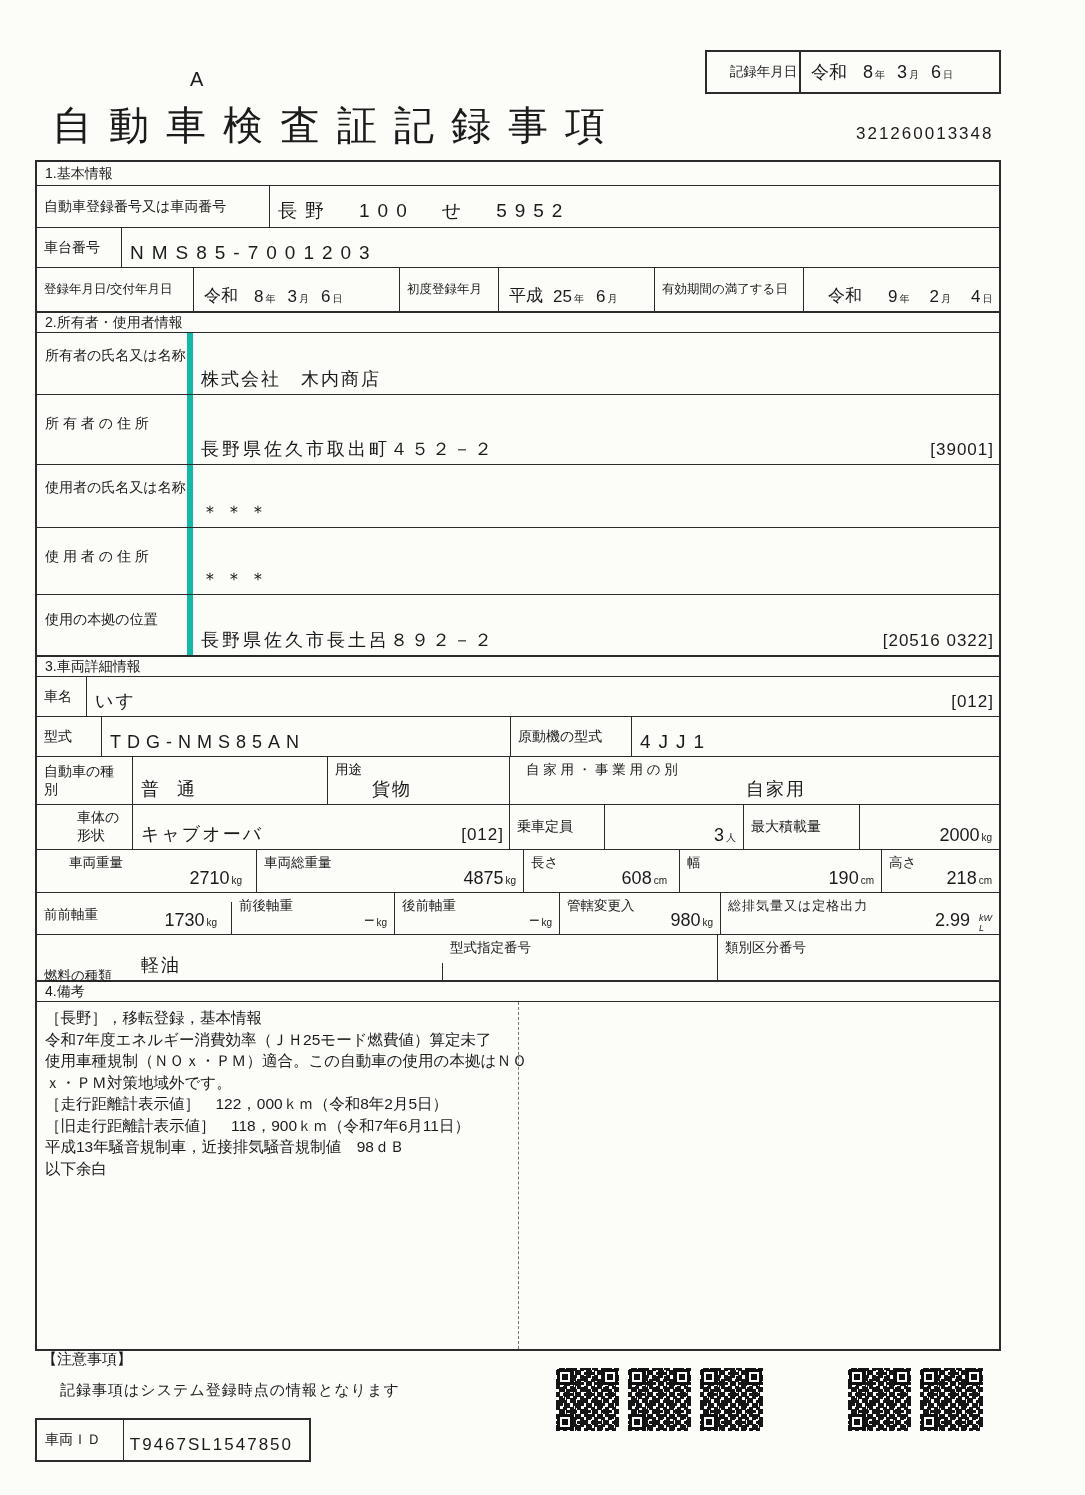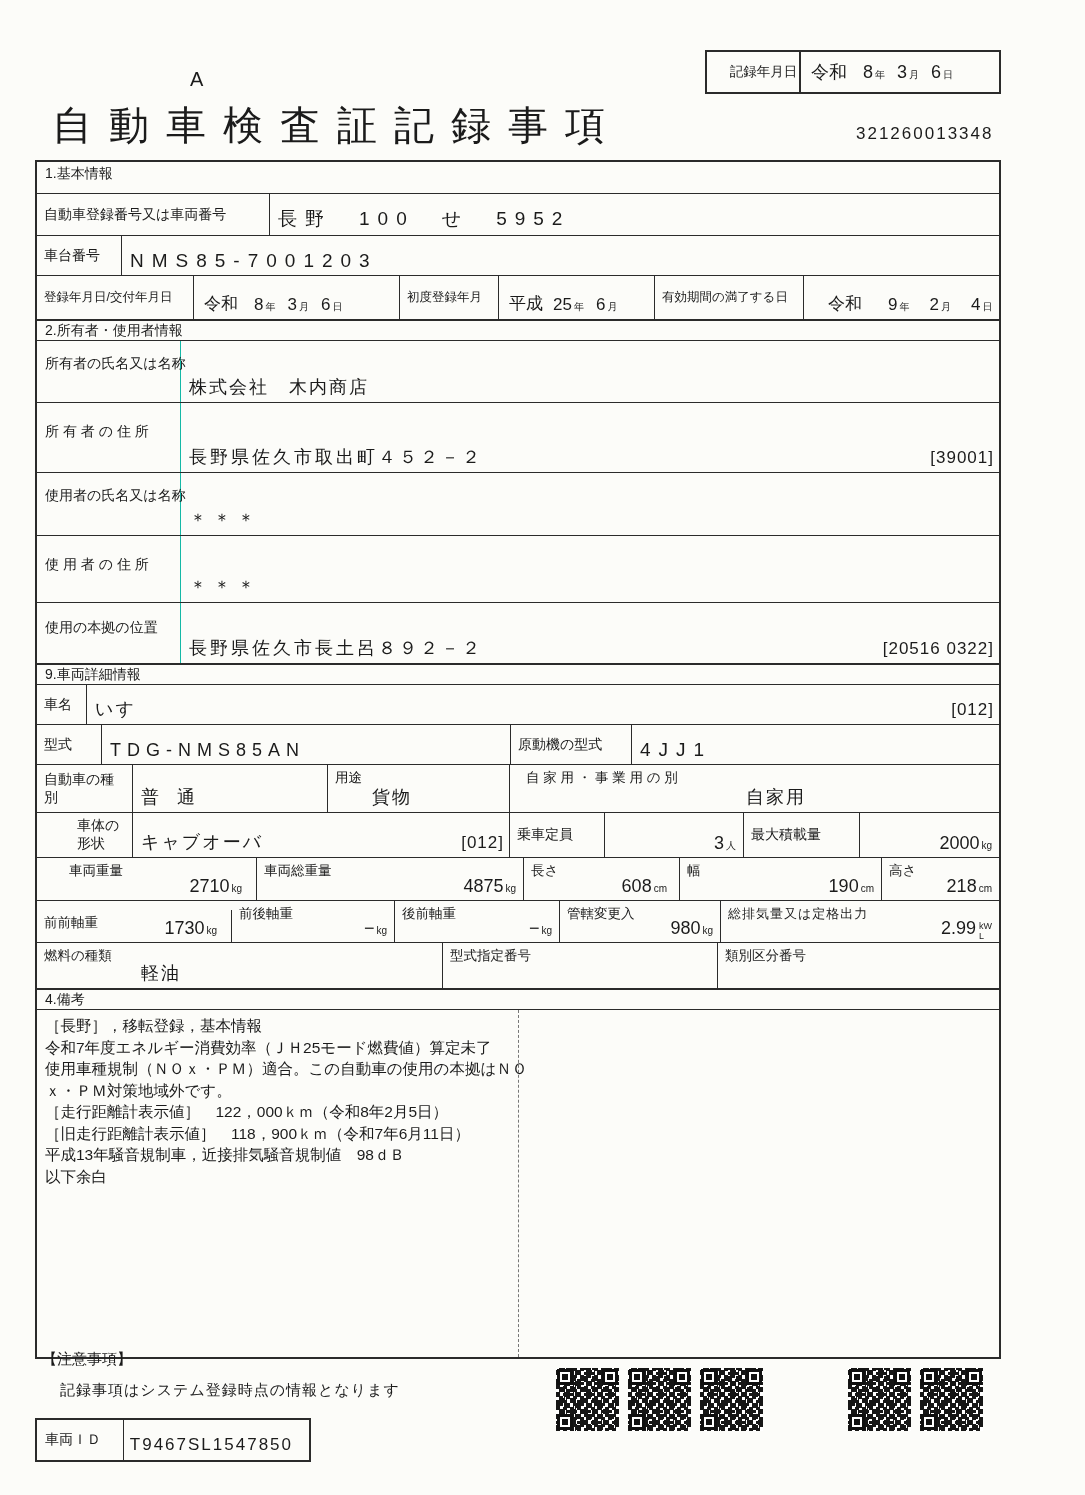--- a/index.html
+++ b/index.html
@@ -18,43 +18,43 @@
   .rec-label { width:94px; border-right:2px solid #2b2b2b; display:flex; align-items:center; justify-content:center; font-size:13.5px;padding-left:21px; }
   .rec-value { flex:1; display:flex; align-items:center; padding:0 10px; font-size:18px; }
   
   .era { margin-right:16px; }
   .dgrp { margin-right:12px; white-space:nowrap; }
   .u { font-size:10px; margin-left:2px; }
   
   .tbl { position:absolute; left:35px; top:160px; width:966px; border:2px solid #2b2b2b; display:flex; flex-direction:column; }
   .sec { border-top:2px solid #2b2b2b; }
   .sec:first-child { border-top:none; }
-  .sec-h { font-size:14px; padding:3px 8px; height:32px; border-bottom:1px solid #2b2b2b; }
+  .sec-h { font-size:14px; padding:3px 8px; height:24px; border-bottom:1px solid #2b2b2b; }
   .sec-h.thin { height:20px; padding-top:1px; }
   .row { display:flex; border-bottom:1px solid #2b2b2b; position:relative; }
   .row:last-child { border-bottom:none; }
   .cell { border-right:1px solid #2b2b2b; position:relative; }
   .cell:last-child { border-right:none; }
   .lab { font-size:14px; display:flex; align-items:center; padding:2px 7px; }
   .lab.small { font-size:12.5px; }
   .lab-top { position:absolute; top:4px; left:7px; font-size:13.5px; white-space:nowrap; }
   .val-bl { position:absolute; bottom:3px; left:8px; font-size:18px; white-space:nowrap; }
   .val-br { position:absolute; bottom:3px; right:7px; font-size:18px; white-space:nowrap; }
   .code-br { position:absolute; bottom:4px; right:5px; font-size:17px; letter-spacing:1px; }
   .sp8 { letter-spacing:8px; font-size:19px; }
   .sp6 { letter-spacing:6px; }
   .sp3 { letter-spacing:3px; }
   .sp2 { letter-spacing:2px; }
   .dtv { position:absolute; bottom:4px; left:10px; right:4px; font-size:17px; display:flex; align-items:flex-end; white-space:nowrap; }
   .flex1 { flex:1; }
   
-  .s2lab { width:144px; border-right:1px solid #14b8a6; font-size:14px; padding:14px 4px 0 8px; white-space:nowrap; }
+  .s2lab { width:156px; border-right:6px solid #14b8a6; font-size:14px; padding:14px 4px 0 8px; white-space:nowrap; }
   .s2val { flex:1; position:relative; }
   
-  .ustack { display:inline-flex; flex-direction:column; font-size:9px; line-height:10px; margin-left:3px; vertical-align:bottom; text-align:left; transform:translateY(2px); }
+  .ustack { display:inline-flex; flex-direction:column; font-size:9px; line-height:10px; margin-left:9px; vertical-align:bottom; text-align:left; transform:translateY(2px);font-style:italic; }
   
   .remarks-wrap { display:flex; height:347px; }
   .remarks-col { width:482px; border-right:1px dashed #777; padding:5px 8px; }
   .remark-line { font-size:15.5px; line-height:21.5px; white-space:nowrap; }
   
   .notice-h { position:absolute; left:42px; top:1350px; font-size:15px; }
   .notice-t { position:absolute; left:60px; top:1381px; font-size:15px; letter-spacing:1px; }
   .vid-box { position:absolute; left:35px; top:1418px; width:276px; height:44px; border:2px solid #2b2b2b; display:flex; }
   .vid-label { width:92px; border-right:1px solid #2b2b2b; display:flex; align-items:center; padding-left:8px; font-size:14px; }
   .vid-value { flex:1; display:flex; align-items:flex-end; padding:0 16px 5px 6px; font-size:17px; letter-spacing:2px; }
@@ -171,21 +171,21 @@
       <div class="row" style="height:60px;">
         <div class="s2lab" style="padding-top:16px;">使用の本拠の位置</div>
         <div class="s2val">
           <div class="val-bl sp3">長野県佐久市長土呂８９２－２</div>
           <div class="code-br">[20516 0322]</div>
         </div>
       </div>
     </div>
 
     <div class="sec">
-      <div class="sec-h thin">9.車両詳細情報</div>
+      <div class="sec-h thin">3.車両詳細情報</div>
 
       <div class="row" style="height:40px;">
         <div class="cell lab" style="width:50px;">車名</div>
         <div class="cell flex1">
           <div class="val-bl sp2">いすゞ</div>
           <div class="code-br">[012]</div>
         </div>
       </div>
 
       <div class="row" style="height:40px;">
@@ -273,21 +273,21 @@
         <div class="cell flex1">
           <div class="lab-top" style="font-size:13px; letter-spacing:1px;">総排気量又は定格出力</div>
           <div class="val-br"><span>2.99</span><span class="ustack">
                 <span>kW</span>
                 <span>L</span>
               </span></div>
         </div>
       </div>
 
       <div class="row" style="height:45px;">
-        <div class="cell" style="width:406px;">
+        <div class="cell" style="width:406px;margin-top:28px;">
           <div class="lab-top">燃料の種類</div>
           <div class="val-bl sp2" style="left:104px;">軽油</div>
         </div>
         <div class="cell" style="width:275px;">
           <div class="lab-top">型式指定番号</div>
           <div class="val-bl"></div>
         </div>
         <div class="cell flex1">
           <div class="lab-top">類別区分番号</div>
           <div class="val-bl"></div>

